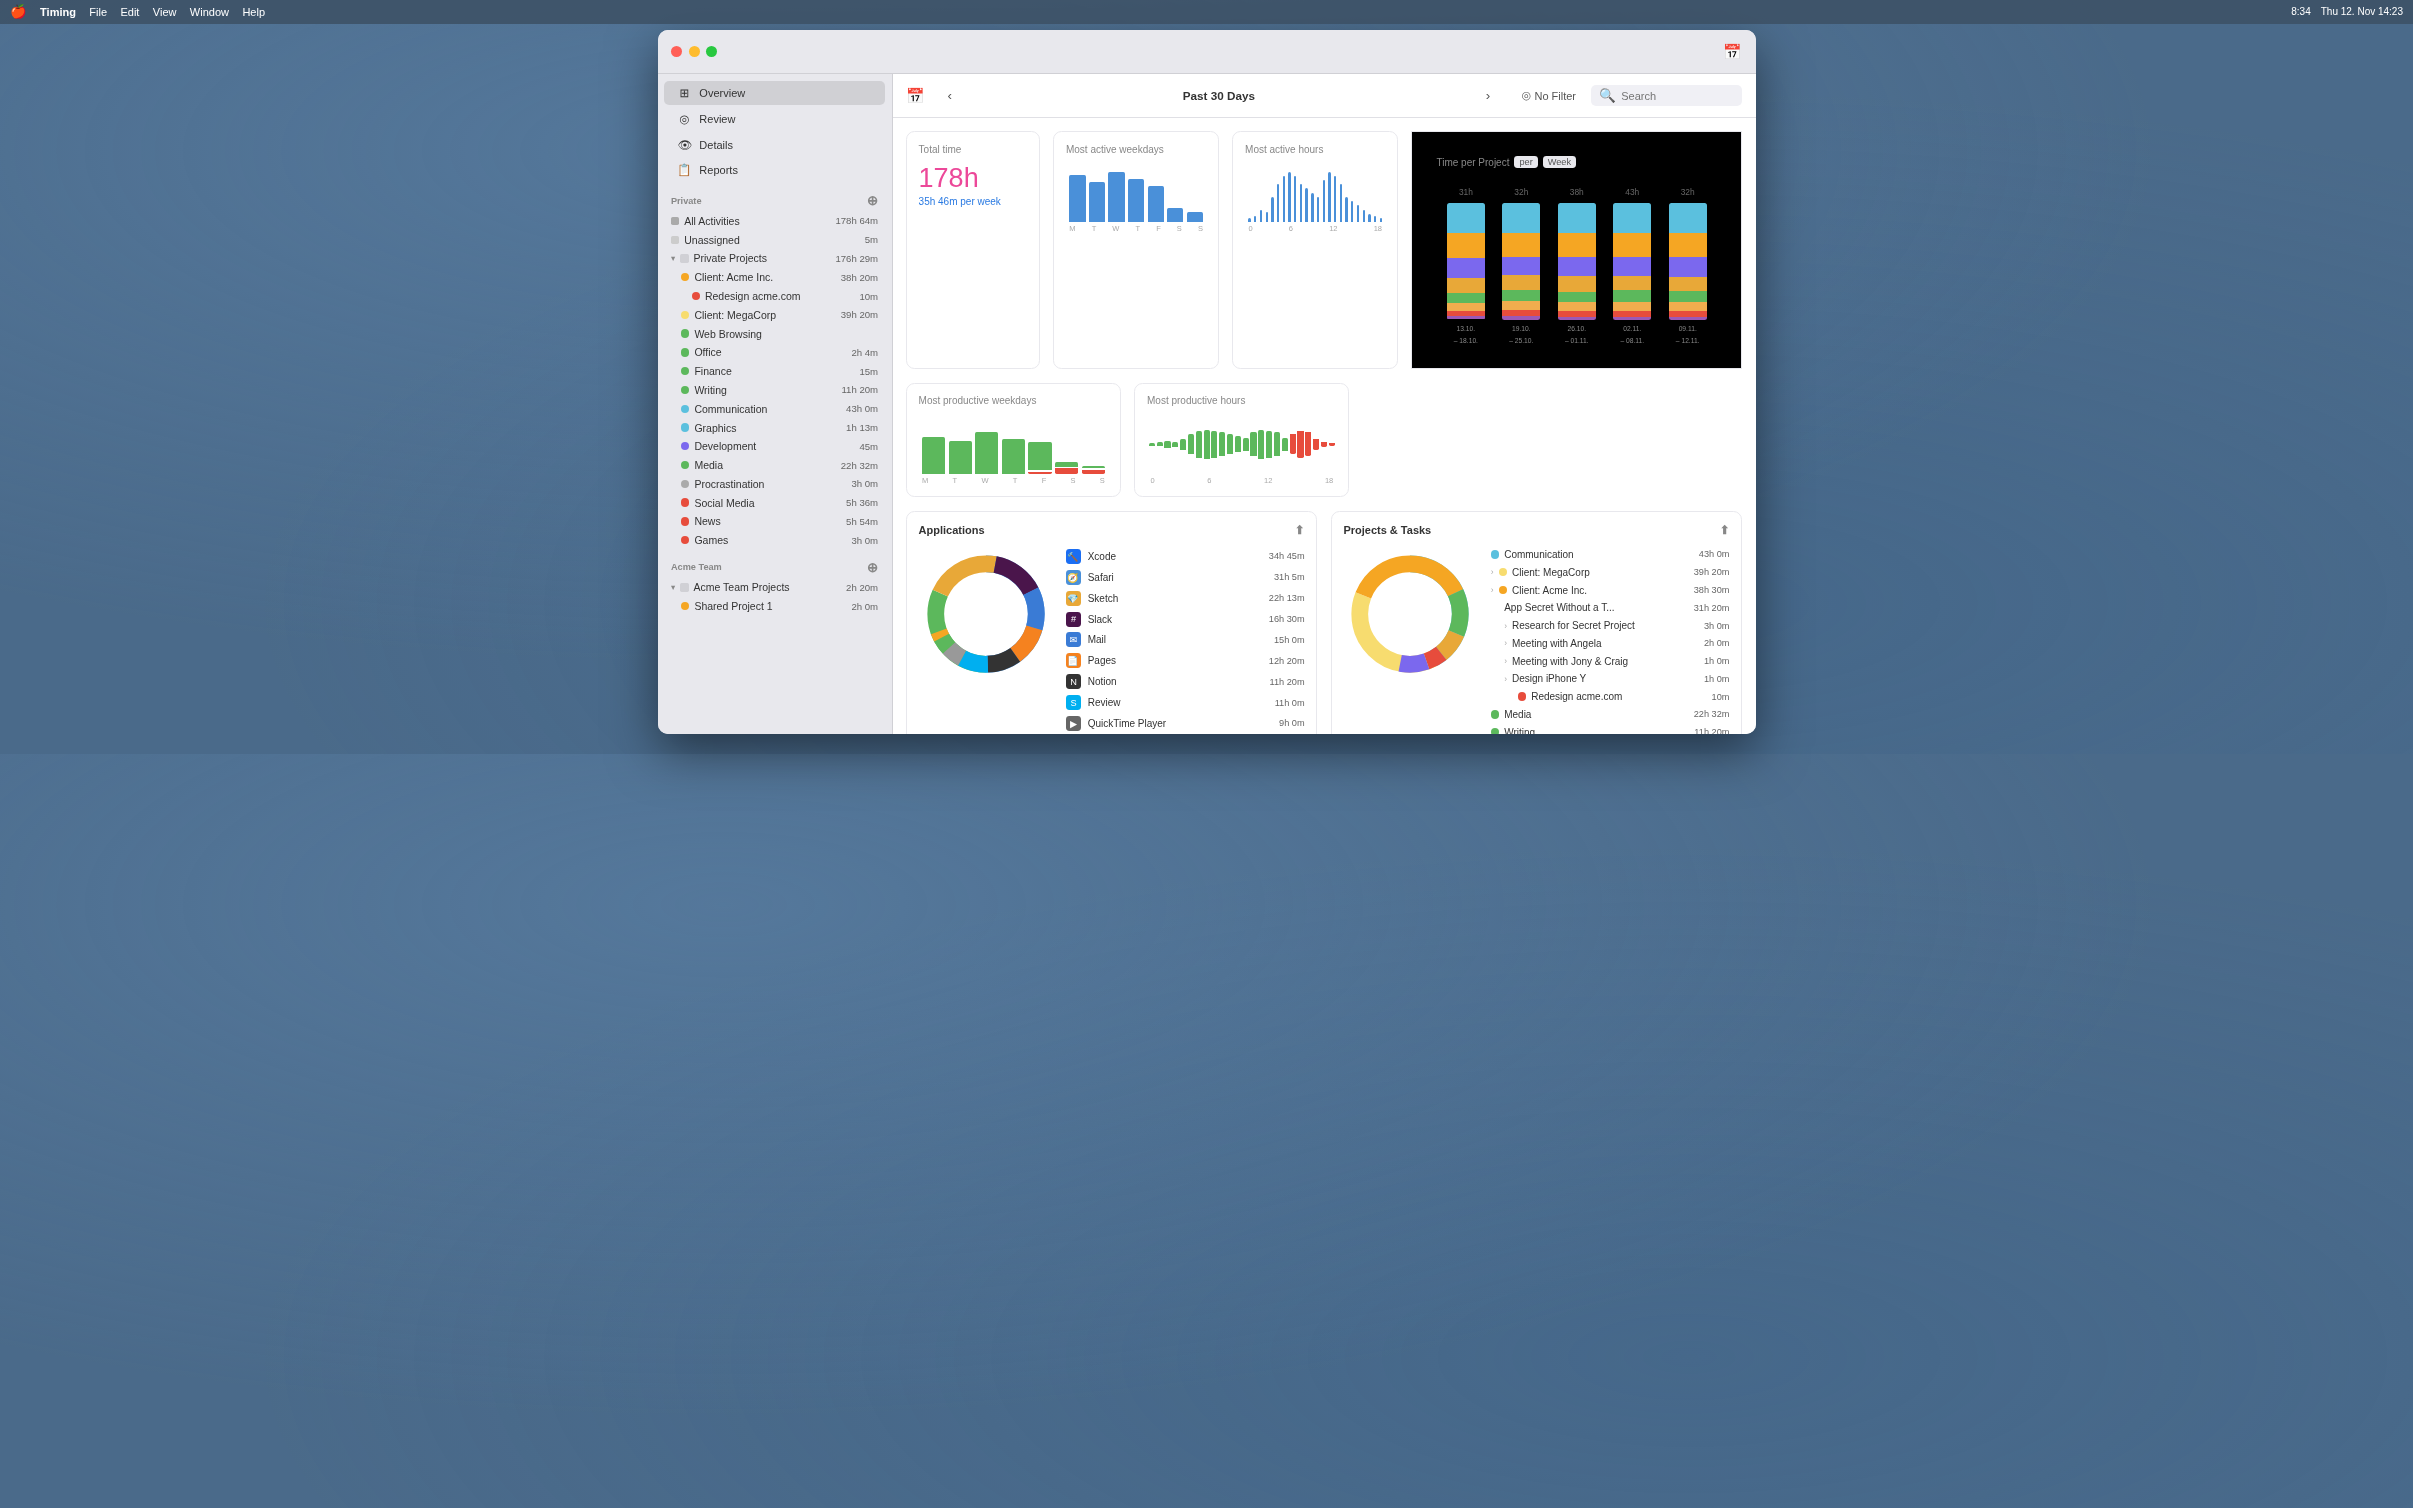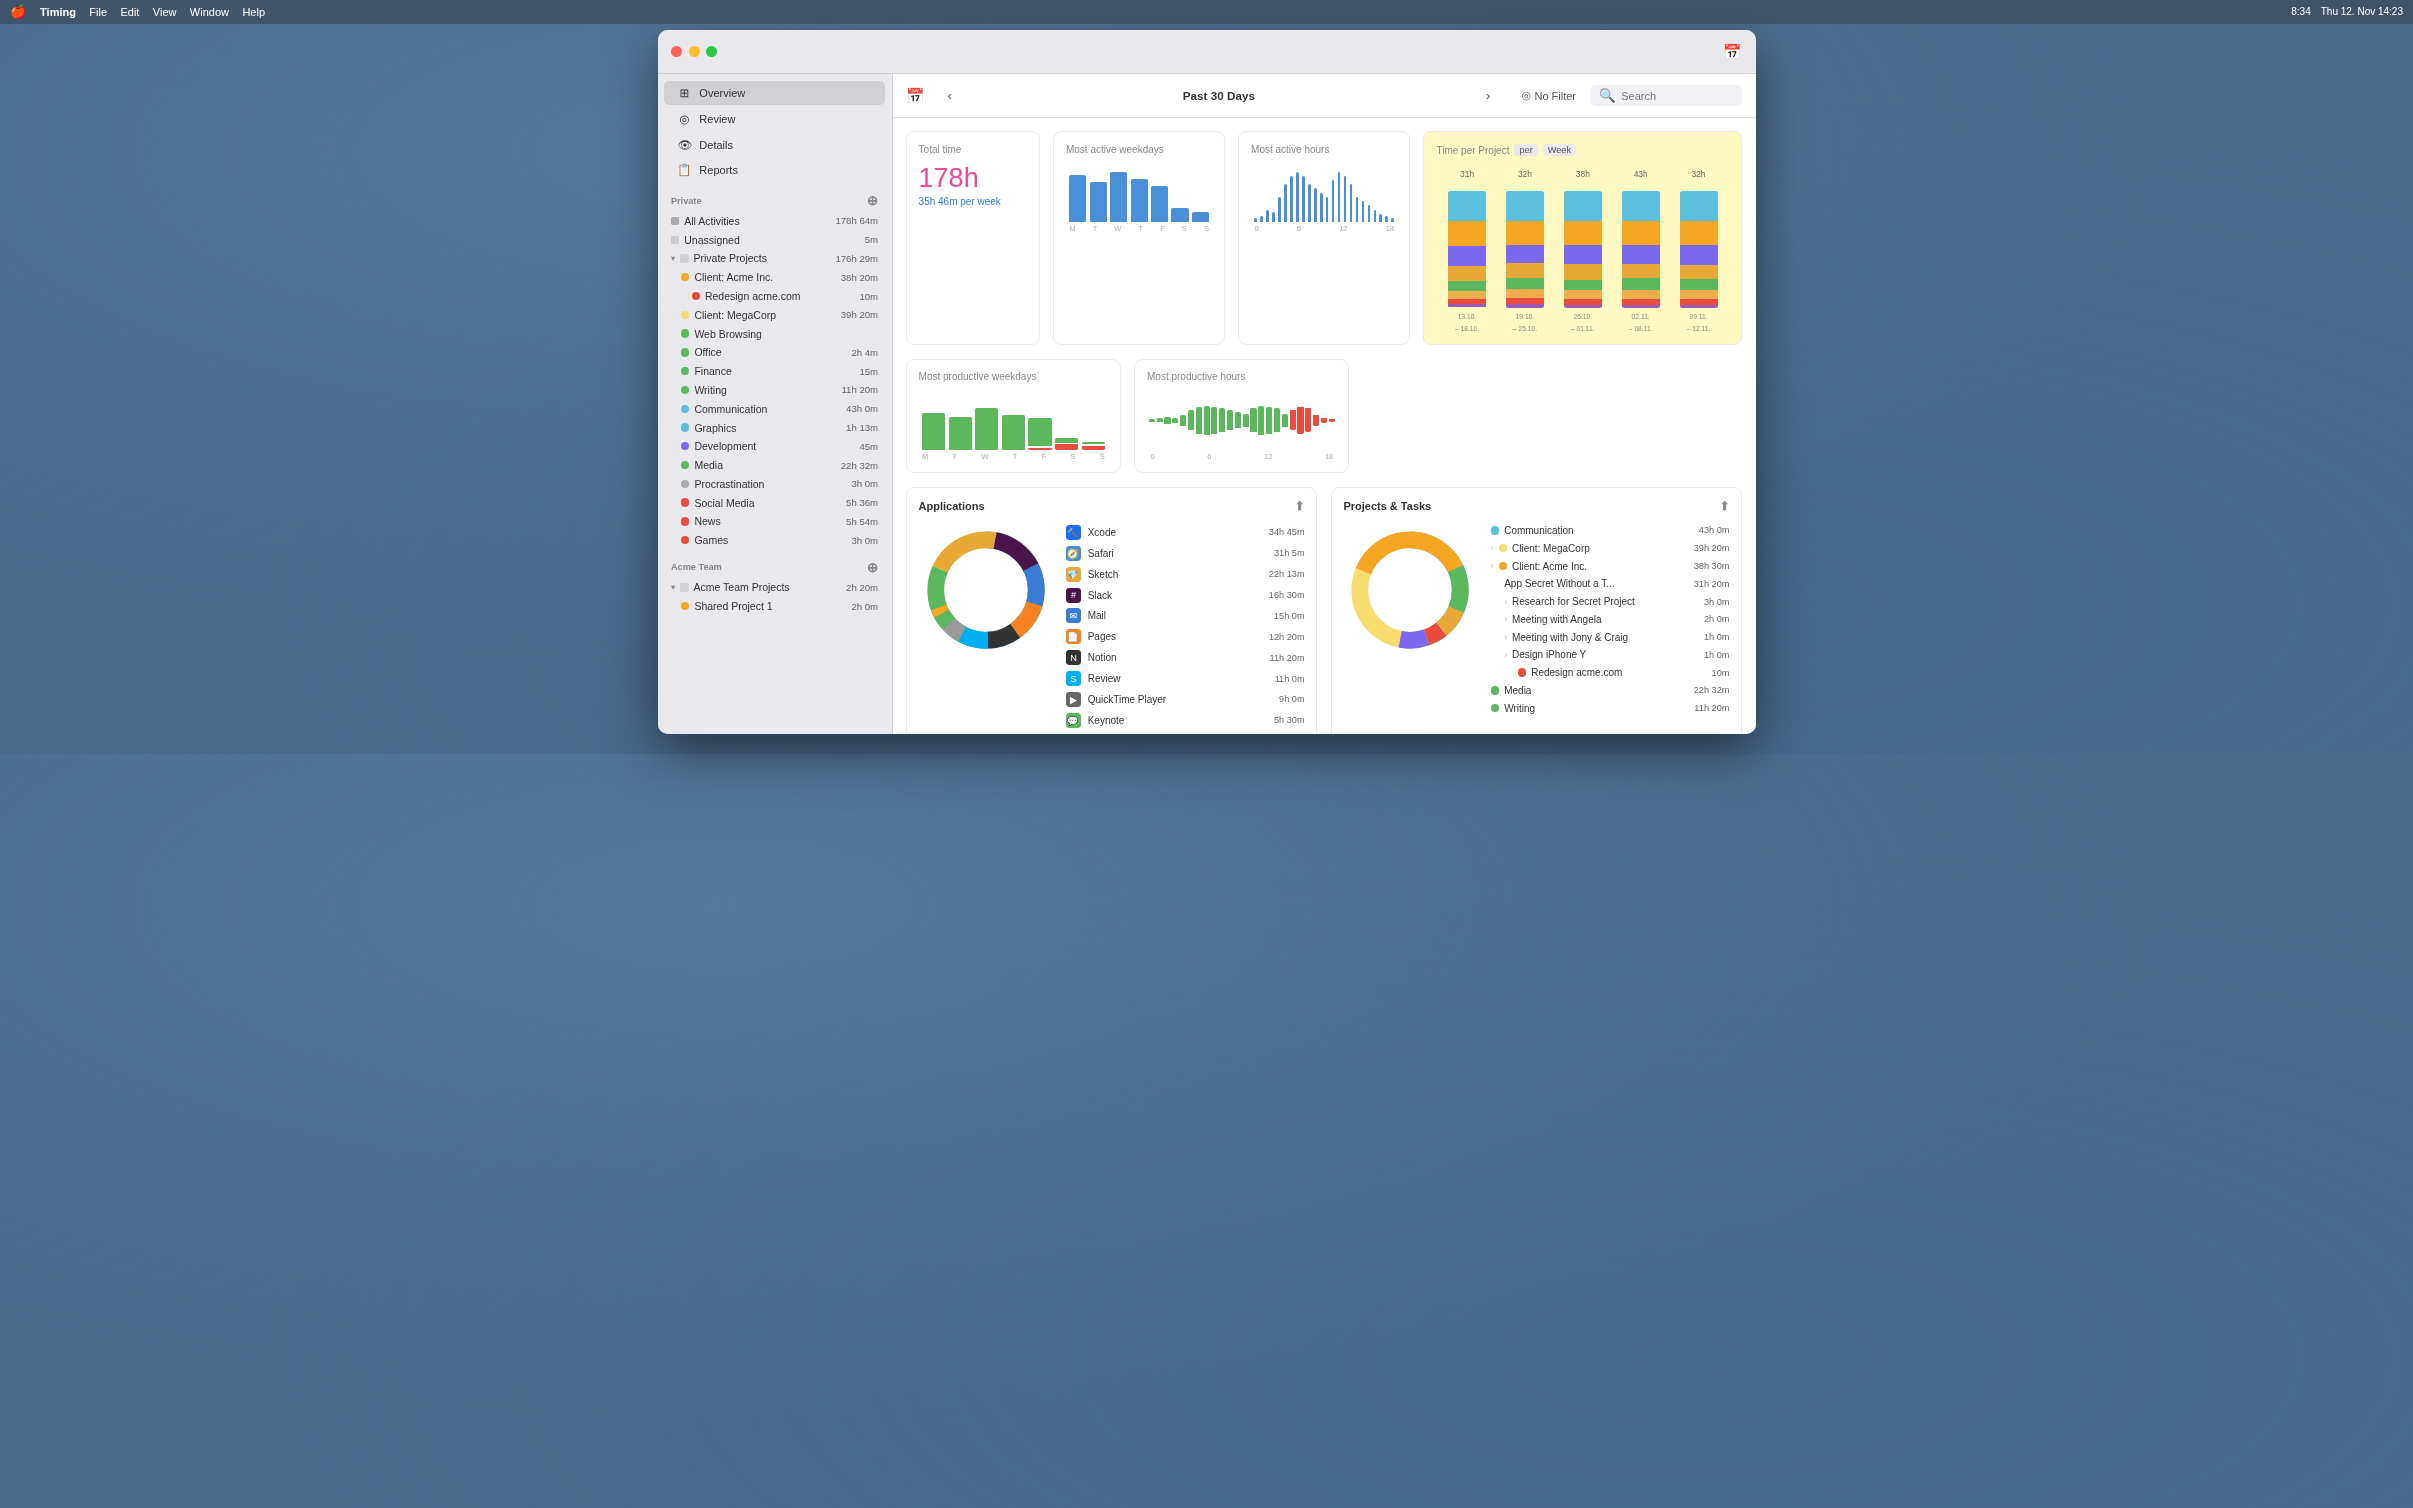--- a/index.html
+++ b/index.html
@@ -200,24 +200,24 @@
       gap: 3.4px;
       height: 59px;
       padding: 0 3.4px;
     }
     .bar-group { display: flex; flex-direction: column; align-items: center; gap: 1.7px; flex: 1; }
     .bar { border-radius: 1.7px 1.7px 0 0; width: 100%; }
     .bar-blue { background: #4a90d9; }
     .hour-bar { background: #4a90d9; border-radius: 1.7px 1.7px 0 0; flex: 1; }
     
     .stacked-chart-area {
-      background: #fef9c3;
+      background: #000000;
       border: 0.8px solid #e8e8ed;
-      border-radius: 7px;
-      padding: 12px;
+      border-radius: 0;
+      padding: 24px;
     }
     .stacked-chart-title { font-size: 10px; color: #888; margin-bottom: 8.4px; display: flex; align-items: center; gap: 5px; }
     .stacked-chart-container {
       display: flex;
       gap: 10px;
       align-items: flex-end;
       height: 168px;
       padding: 0 6.7px;
     }
     .stacked-bar-group {
@@ -229,21 +229,21 @@
     }
     .stacked-bar {
       width: 42px;
       display: flex;
       flex-direction: column;
       border-radius: 2.5px;
       overflow: hidden;
     }
     .stacked-segment { width: 100%; }
     .stacked-label { font-size: 7.5px; color: #888; text-align: center; margin-top: 3.4px; }
-    .stacked-total { font-size: 8.4px; color: #666; margin-bottom: 11px; }
+    .stacked-total { font-size: 8.4px; color: #666; margin-bottom: 5px; }
     
     .bottom-section {
       display: flex;
       gap: 13.4px;
     }
     .app-section, .project-section {
       flex: 1;
       background: #fff;
       border: 0.8px solid #e8e8ed;
       border-radius: 8.4px;

